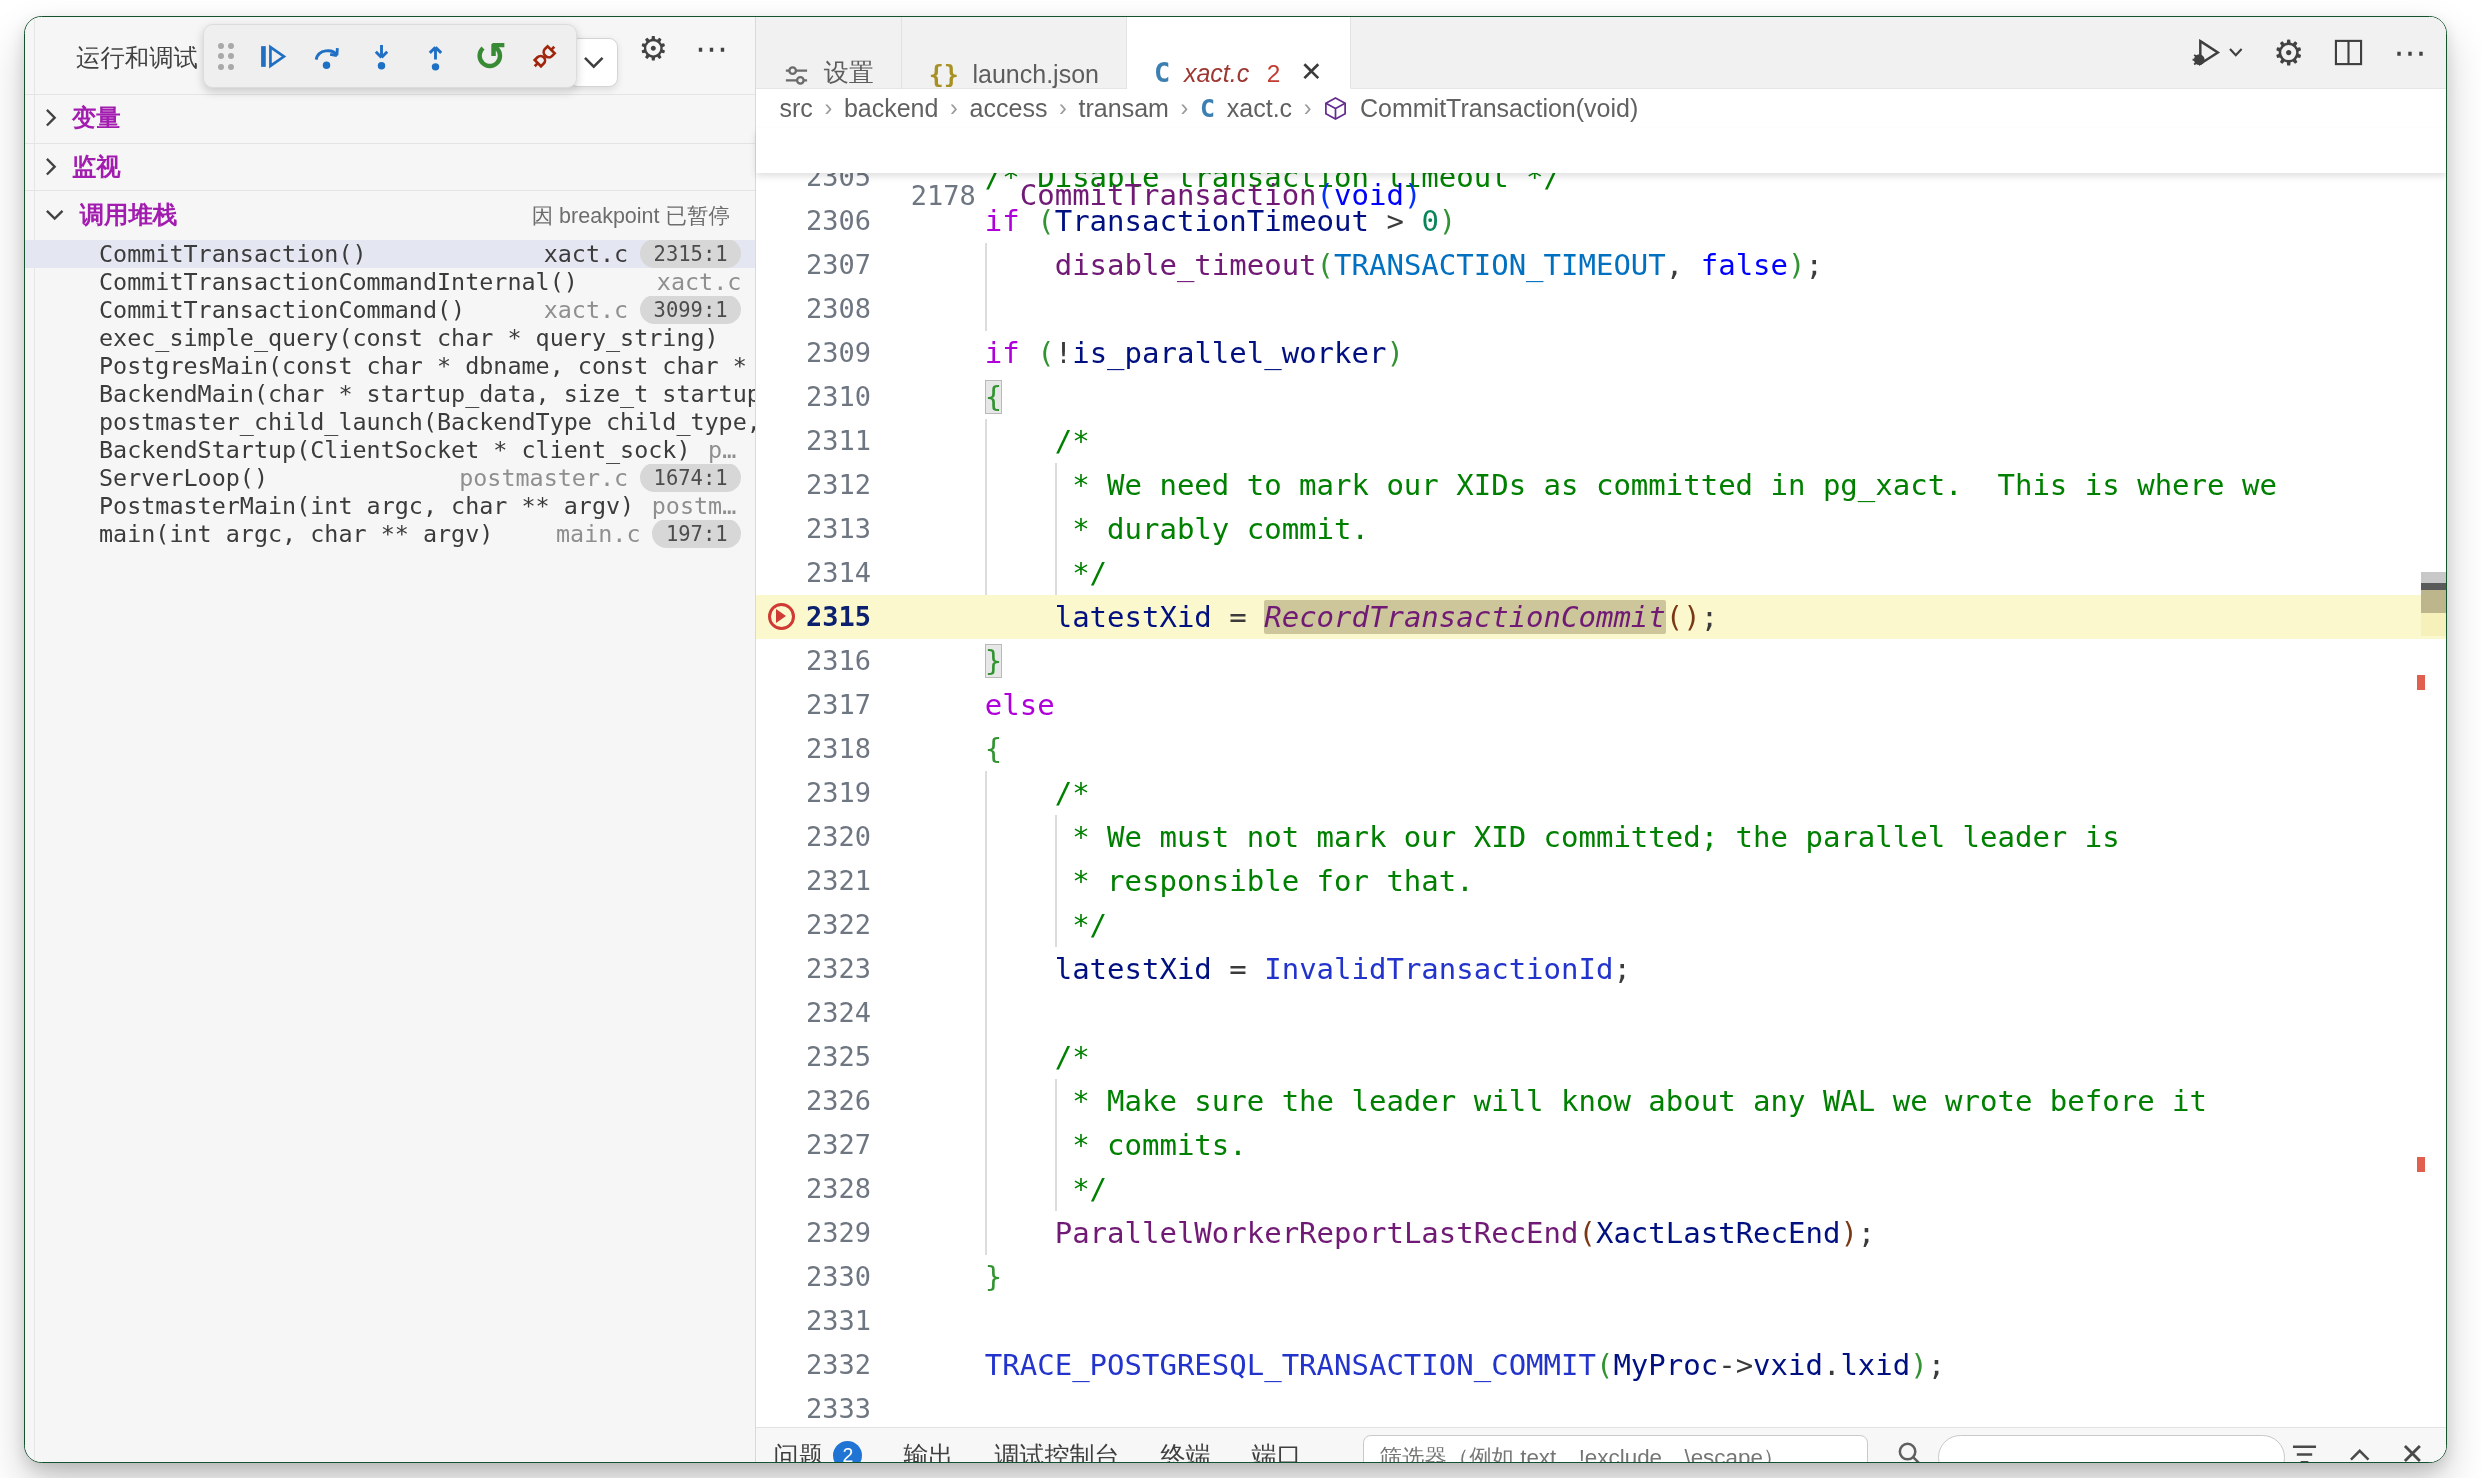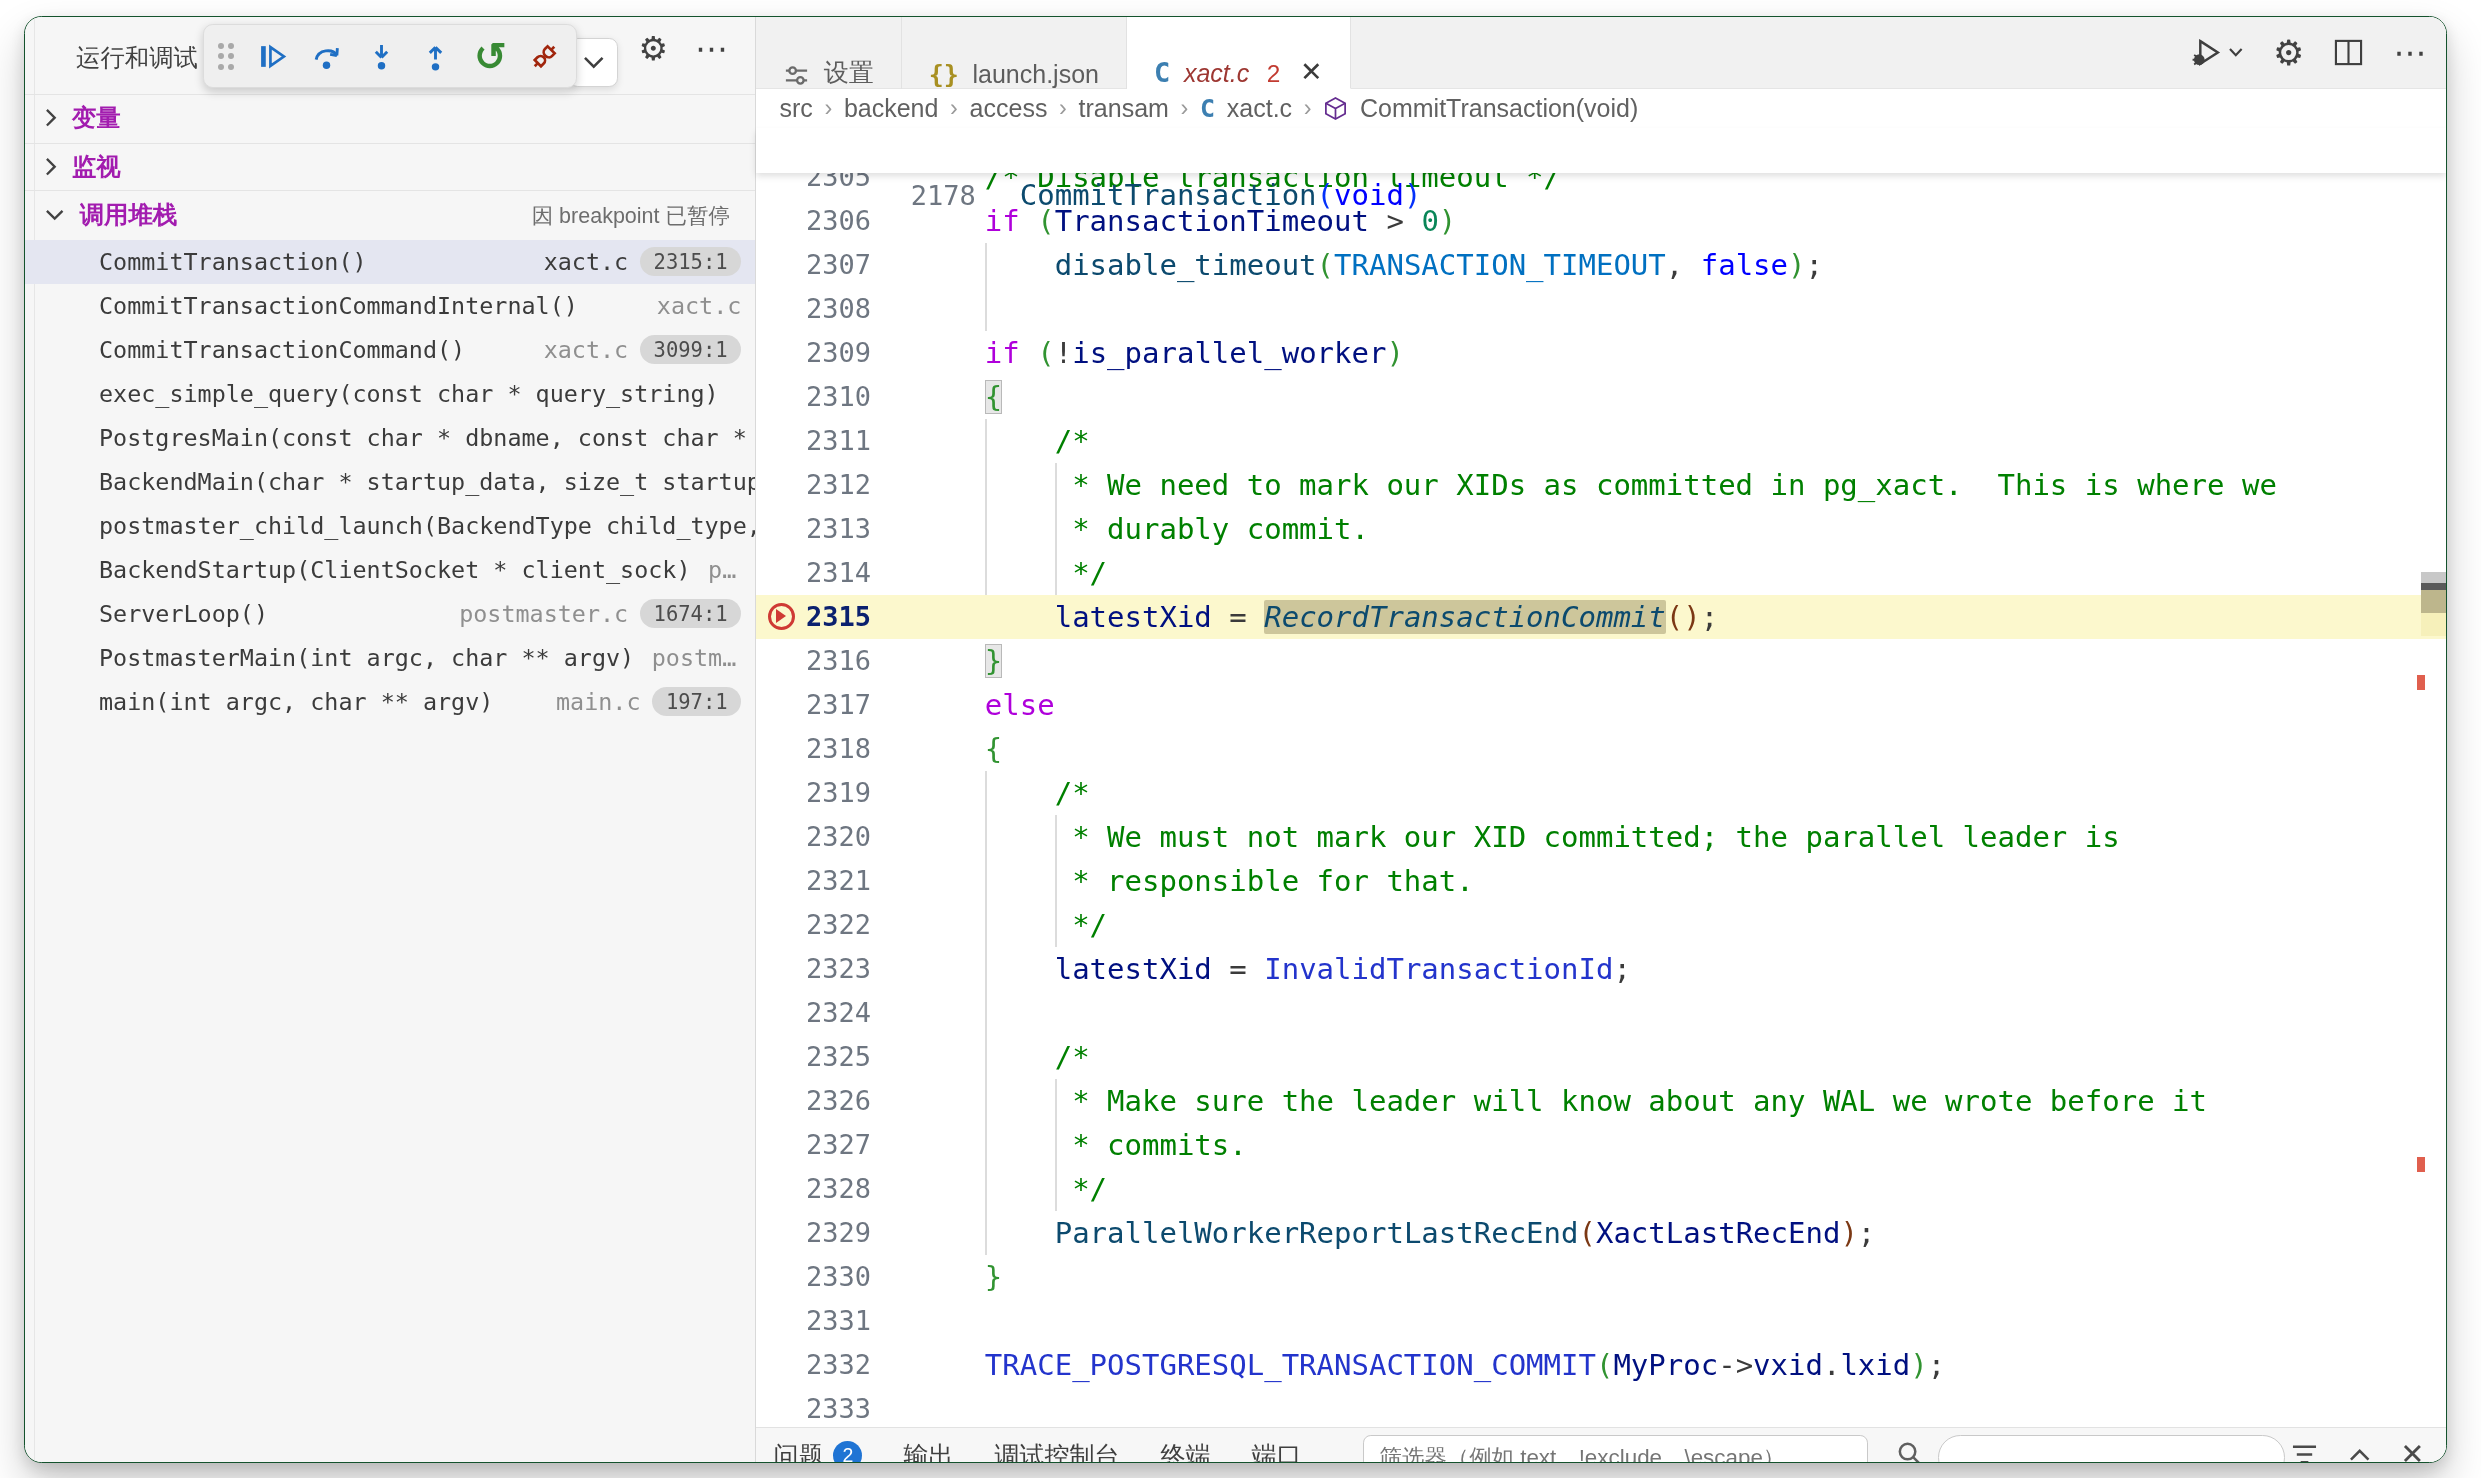--- a/index.html
+++ b/index.html
@@ -27,21 +27,21 @@
   .dropdown-btn { position:absolute; left:544px; top:21.5px; width:49px; height:49px; background:#ffffff;
                   border:1px solid #d4d4d4; border-radius:8.8px; display:flex; align-items:center; justify-content:center;
                   box-shadow:0 2.9px 7.8px rgba(0,0,0,.10); z-index:5; }
   
   .sb-section { position:absolute; left:0; width:100%; height:47px; border-top:1px solid #e4e4e4;
                 display:flex; align-items:center; padding-left:17.6px; gap:13.7px; }
   .sb-section .lbl { font-size:24.4px; font-weight:bold; color:#a21caf; }
   .sb-section .status { margin-left:auto; margin-right:25px; font-size:21.5px; color:#6d6d6d; font-weight:normal; }
   
   .stack-list { position:absolute; left:0; top:223px; width:100%; }
-  .stack-row { position:relative; height:44px; display:flex; align-items:center; padding:0 13.7px 0 74px; overflow:hidden; }
+  .stack-row { position:relative; height:28px; display:flex; align-items:center; padding:0 13.7px 0 74px; overflow:hidden; }
   .stack-row.sel { background:#e4e6f1; }
   .stack-row .fname { font:23.4px "DejaVu Sans Mono", monospace; color:#3b3b3b; white-space:pre; flex:0 0 auto; }
   .stack-row .ffile { margin-left:auto; padding-left:17.6px; font:23.4px "DejaVu Sans Mono", monospace; color:#8f8f8f;
                       white-space:nowrap; overflow:hidden; text-overflow:ellipsis; flex:0 1 auto; }
   .stack-row.sel .ffile { color:#3b3b3b; }
   .stack-row .fbadge { margin-left:11.7px; flex:0 0 auto; background:#d7d7d7; color:#4c4c4c; border-radius:16.6px;
                        padding:2.9px 13.7px; font:20.5px "DejaVu Sans Mono", monospace; }
   
   .editor { position:absolute; left:731px; top:0; right:0; bottom:0; background:#ffffff; }
   .tabbar { position:absolute; left:0; top:0; right:0; height:72px; background:#f1f1f1; border-bottom:1px solid #e5e5e5; display:flex; }
@@ -66,21 +66,21 @@
   .line { position:relative; height:44px; font:500 29px "DejaVu Sans Mono", monospace; line-height:44px; white-space:pre; }
   .line.current { background:#fcf8cd; }
   .line .num { position:absolute; left:0; top:0; width:115px; text-align:right; font-size:27px; color:#6e7681; }
   .line.current .num { color:#0b216f; font-weight:bold; }
   .line .code { position:absolute; left:159px; top:0; }
   .guide { position:absolute; top:0; bottom:0; width:2px; background:#dcdcdc; }
   .bp { position:absolute; left:11.7px; top:8.8px; width:27px; height:27px; border:3.4px solid #cf3a34; border-radius:50%; }
   .bp:after { content:""; position:absolute; left:4.9px; top:2.9px; border-left:10.7px solid #cf3a34;
               border-top:7.3px solid transparent; border-bottom:7.3px solid transparent; }
   
-  .pl { color:#3b3b3b; } .kw { color:#AF00DB; } .vr { color:#001080; } .fn { color:#0c4a6e; }
+  .pl { color:#3b3b3b; } .kw { color:#AF00DB; } .vr { color:#001080; } .fn { color:#701a75; }
   .mc { color:#0070C1; } .mr { color:#2334cc; } .bl { color:#0000FF; } .nm { color:#098658; }
   .cm { color:#008000; } .bg { color:#319331; } .br { color:#7B3814; } .bb { color:#0431FA; }
   .whl { background:#cdc69b; border-radius:2px;font-style:italic; }
   .hb { background:#e7e7e7; box-shadow:inset 0 0 0 1px #b9b9b9; }
   
   .overview { position:absolute; right:0; top:111px; bottom:37px; width:29px; z-index:4; }
   .ov-mark { position:absolute; right:0; width:25px; }
   .ov-mark.narrow { width:7.8px; right:21.5px; }
   
   .panel { position:absolute; left:0; right:0; top:1410px; height:57px; background:#f7f7f7;

